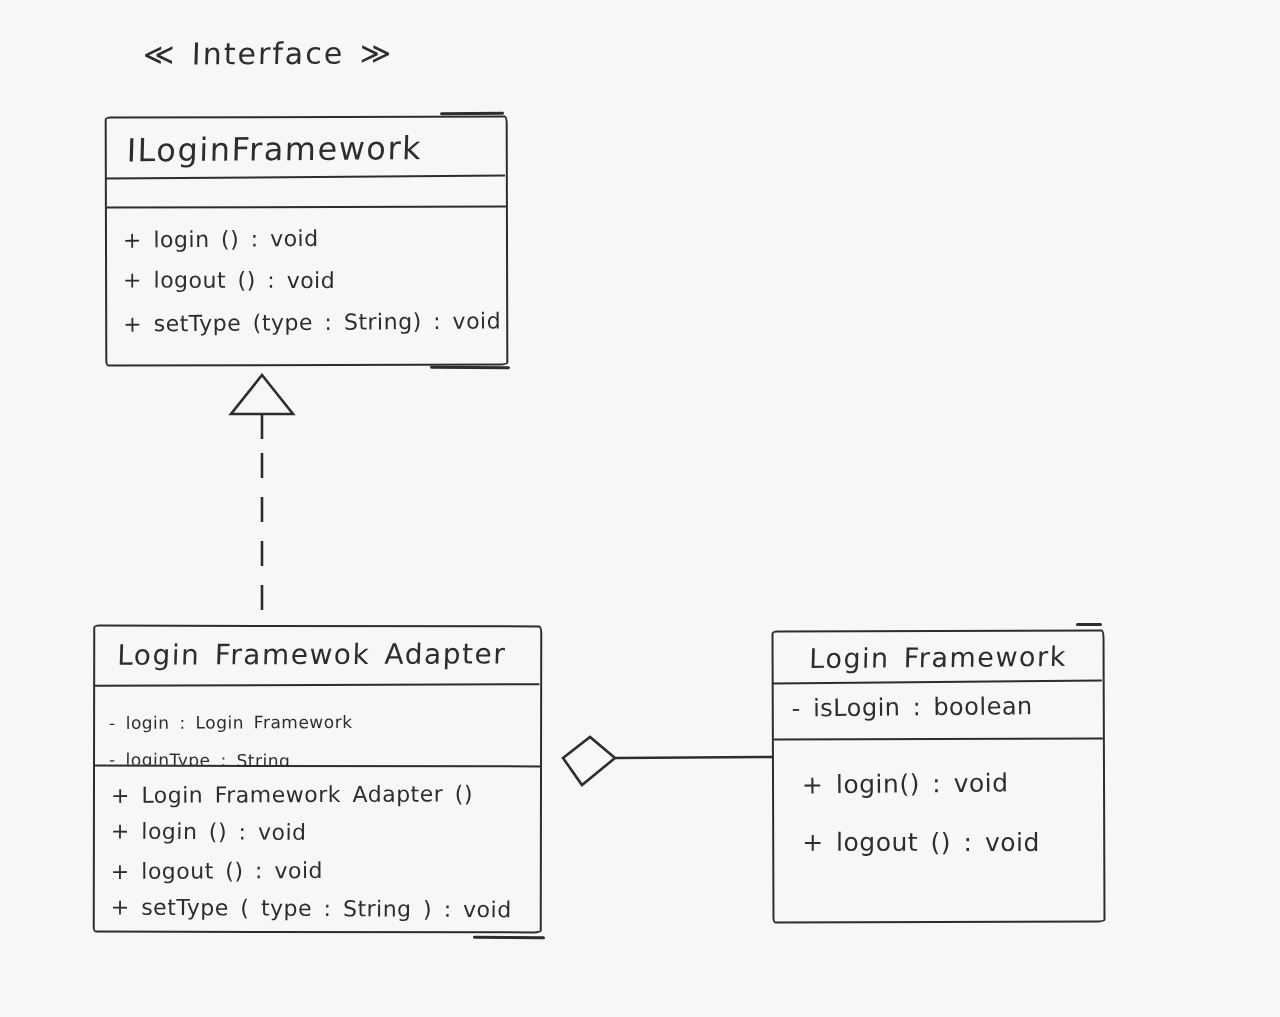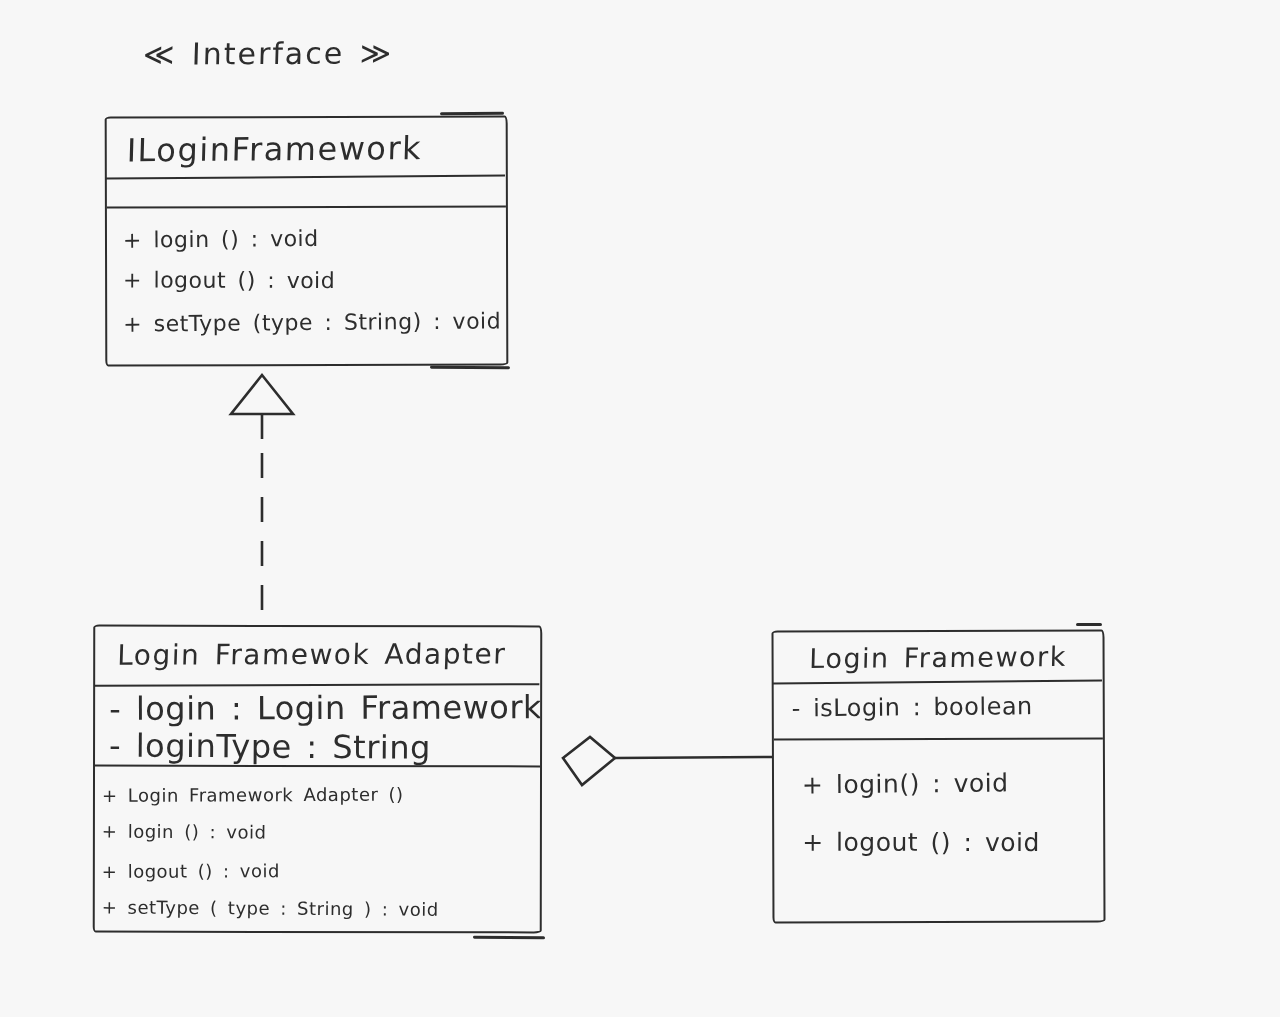--- a/index.html
+++ b/index.html
@@ -48,22 +48,22 @@
 
   
   #interface-box { left: 105px; top: 116px; width: 403px; height: 250px; transform: rotate(-0.15deg); }
   #interface-box .c-title { height: 60px; padding: 12px 0 0 20px; font-size: 32px; letter-spacing: 1.5px; }
   #interface-box .c-empty { height: 30px; }
   #interface-box .c-methods { padding: 10px 4px 0 16px; font-size: 22px; line-height: 42px; }
 
   
   #adapter-box { left: 93px; top: 625px; width: 449px; height: 308px; transform: rotate(0.1deg); }
   #adapter-box .c-title { height: 59px; padding: 11px 0 0 22px; font-size: 28px; letter-spacing: 1.5px; }
-  #adapter-box .c-attrs { height: 81px; padding: 3px 0 0 14px; font-size: 32px; line-height: 39px; }
-  #adapter-box .c-methods { padding: 9px 4px 0 7px; font-size: 18px; line-height: 38px; }
+  #adapter-box .c-attrs { height: 81px; padding: 17px 0 0 14px; font-size: 17px; line-height: 39px; }
+  #adapter-box .c-methods { padding: 9px 4px 0 16px; font-size: 22px; line-height: 38px; }
 
   
   #framework-box { left: 772px; top: 630px; width: 333px; height: 293px; transform: rotate(-0.2deg); }
   #framework-box .c-title { height: 51px; padding: 10px 0 0 0; font-size: 27px; letter-spacing: 1.5px; text-align: center; }
   #framework-box .c-attrs { height: 57px; padding: 10px 0 0 18px; font-size: 24px; }
   #framework-box .c-methods { padding: 14px 0 0 28px; font-size: 25px; line-height: 59px; }
 
   .row:nth-child(odd)  { transform: rotate(-0.35deg); }
   .row:nth-child(even) { transform: rotate(0.3deg); }
 

